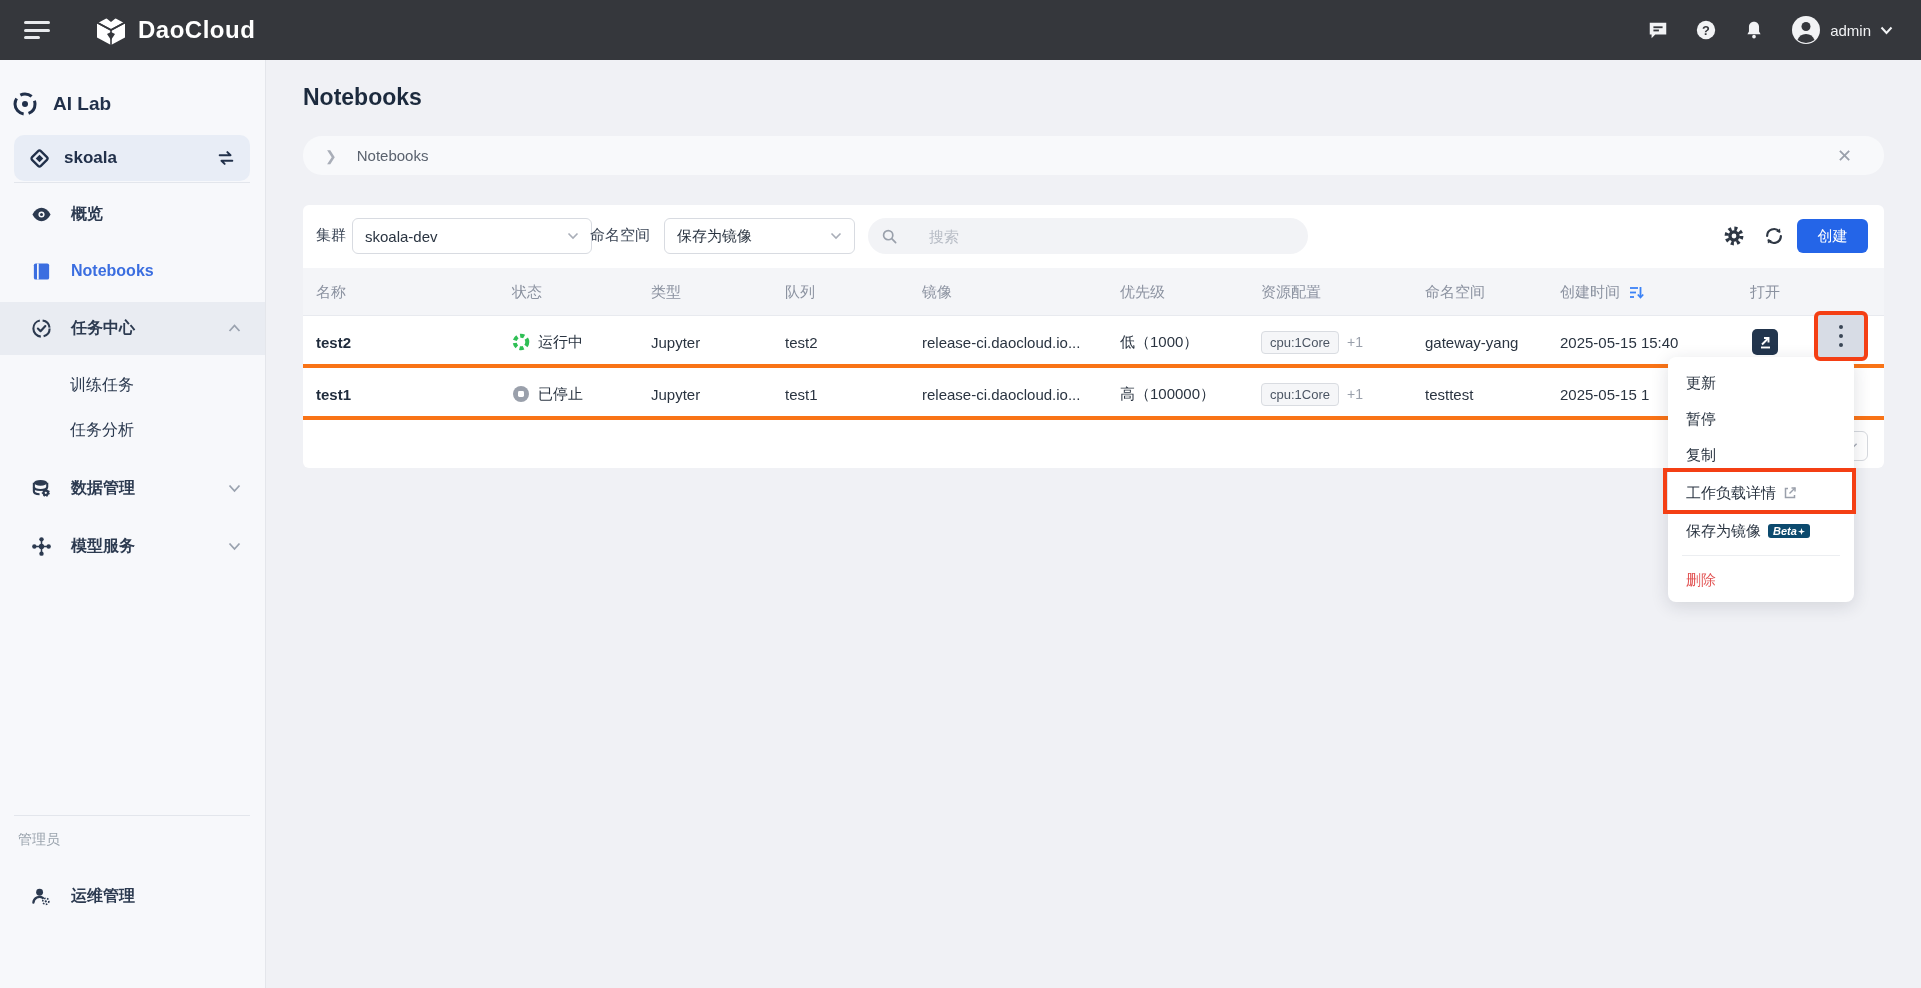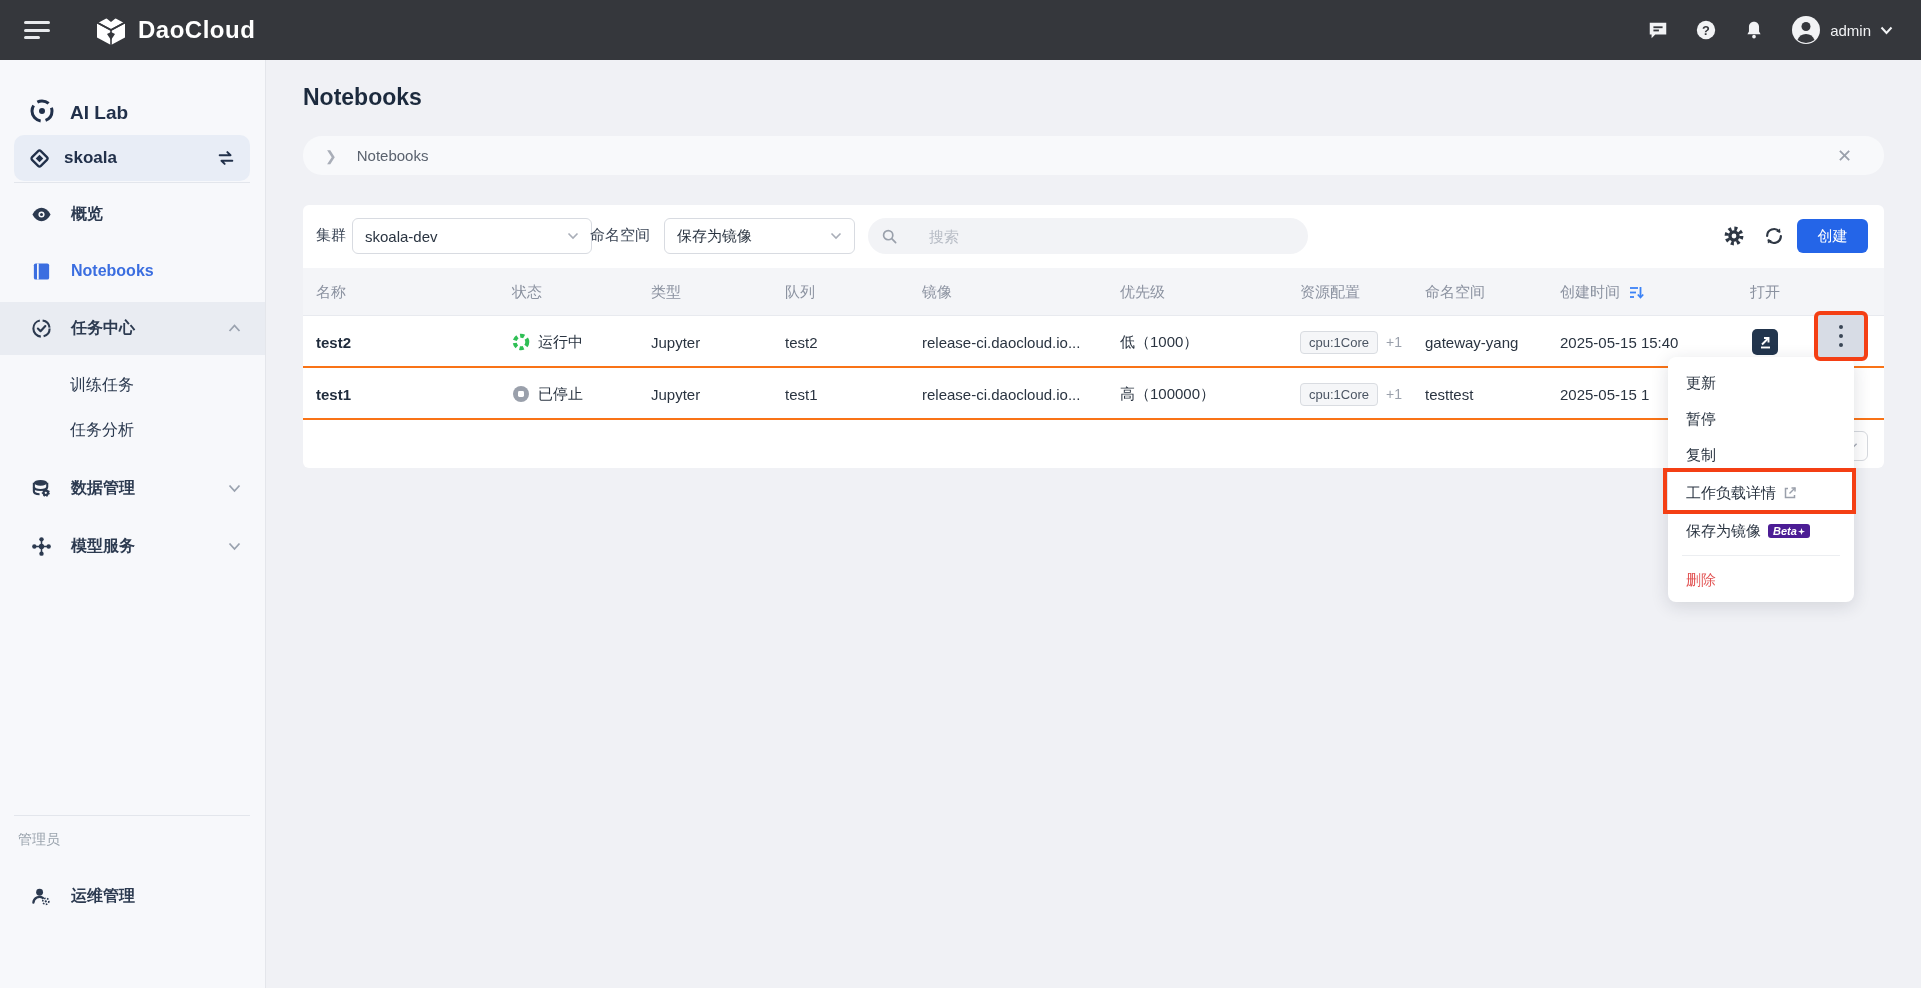--- a/index.html
+++ b/index.html
@@ -17,21 +17,21 @@
   .brand { display:flex; align-items:center; margin-left:44px; gap:10px; }
   .brand-name { color:#fff; font-size:24px; font-weight:bold; letter-spacing:.5px; }
   .nav-right { margin-left:auto; display:flex; align-items:center; gap:26px; margin-right:28px; }
   .nav-ic { width:22px; height:22px; color:#f2f3f5; cursor:pointer; }
   .nav-user { display:flex; align-items:center; gap:9px; color:#f2f3f5; font-size:15px; cursor:pointer; }
 
   
   .sidebar { position:absolute; left:0; top:60px; width:265px; bottom:0;
     background:#f7f8fb; box-shadow:1px 0 0 rgba(20,30,50,.05); z-index:5; }
   .side-abs { position:absolute; left:0; right:0; display:flex; align-items:center; }
-  .product { top:24px; height:40px; padding-left:29px; gap:15px;align-items:flex-end; }
+  .product { top:24px; height:40px; padding-left:12px; gap:15px; }
   .product-label { font-size:19px; font-weight:bold; color:#21304a; }
   .workspace { top:75px; left:14px; right:15px; height:46px; background:#e8edf6;
     border-radius:10px; padding:0 14px 0 15px; gap:14px; cursor:pointer; }
   .workspace-label { font-size:17px; font-weight:bold; color:#21304a; flex:1; }
   .side-divider { position:absolute; left:14px; right:15px; height:1px; background:#e3e6ec; }
   .side-item { height:44px; padding-left:31px; gap:19px; font-size:16px;
     color:#2c3a50; font-weight:600; cursor:pointer; }
   .side-item .chev { margin-left:auto; margin-right:24px; color:#9aa2af; }
   .side-item.active-link { color:#3b6ee0; }
   .side-band { background:#e9ecf2; }
@@ -67,26 +67,26 @@
   .tool-ic { position:absolute; top:7px; width:22px; height:22px; color:#2e3744; cursor:pointer; }
   .btn-create { position:absolute; left:1494px; top:1px; width:71px; height:34px;
     background:#2465e8; color:#fff; font-size:15px; border:none; border-radius:6px;
     cursor:pointer; font-family:inherit; }
 
   
   .thead { position:absolute; left:0; top:63px; right:0; height:48px; background:#f4f5f8;
     border-bottom:1px solid #e8eaef; }
   .th { position:absolute; top:0; height:48px; display:flex; align-items:center; gap:8px;
     font-size:15px; color:#8b92a0; }
-  .trow { position:absolute; left:0; right:0; height:52px; border-bottom:2px solid #f97316; }
+  .trow { position:absolute; left:0; right:0; height:52px; border-bottom:4px solid #f97316; }
   .td { position:absolute; top:0; height:52px; display:flex; align-items:center; gap:8px;
     font-size:15px; color:#2a3441; }
   .row-name { font-weight:bold; color:#1f2b3c; }
   .c1{left:13px;} .c2{left:209px;} .c3{left:348px;} .c4{left:482px;} .c5{left:619px;}
-  .c6{left:817px;} .c7{left:997px;} .c8{left:1122px;} .c9{left:1257px;} .c10{left:1447px;}
+  .c6{left:817px;} .c7{left:958px;} .c8{left:1122px;} .c9{left:1257px;} .c10{left:1447px;}
   .tag { border:1px solid #d9dce1; background:#f5f6f8; color:#4b5563; font-size:13px;
     border-radius:4px; padding:3px 8px; }
   .plus { color:#9aa0ab; font-size:14px; }
   .open-btn { width:26px; height:26px; background:#22354d; border-radius:5px;
     display:flex; align-items:center; justify-content:center; cursor:pointer; }
   .kebab-annot { position:absolute; left:1511px; top:106px; width:54px; height:50px;
     border:4px solid #f43f14; background:#d7dce5; border-radius:6px; z-index:12;
     display:flex; align-items:center; justify-content:center; }
   .kebab-dots { display:flex; flex-direction:column; gap:5px; cursor:pointer; }
   .kebab-dots i { width:4px; height:4px; border-radius:50%; background:#3a4656; }
@@ -107,21 +107,21 @@
 
   
   .ctx-menu { position:absolute; left:1403px; top:297px; width:186px; height:245px;
     background:#fff; border-radius:8px; box-shadow:0 4px 18px rgba(25,35,55,.14);
     z-index:10; padding-top:8px; }
   .ctx-item { height:36px; display:flex; align-items:center; padding:0 18px; gap:7px;
     font-size:15px; color:#2a3441; cursor:pointer; }
   .ctx-item.tall { height:40px; }
   .ctx-item.danger { color:#e25555; }
   .ctx-divider { height:1px; background:#eceef1; margin:6px 14px; }
-  .beta-badge { background:#4c1d95; color:#fff; font-size:11px; font-weight:bold;
+  .beta-badge { background:#0c4a6e; color:#fff; font-size:11px; font-weight:bold;
     font-style:italic; border-radius:3px; padding:1px 5px; display:inline-flex; align-items:center; }
   .beta-badge svg { margin-left:1px; }
   .detail-annot { position:absolute; left:1398px; top:408px; width:193px; height:46px;
     border:4px solid #f43f14; z-index:12; pointer-events:none; }
 
   svg { display:block; }
 </style>
 </head>
 <body>
 

